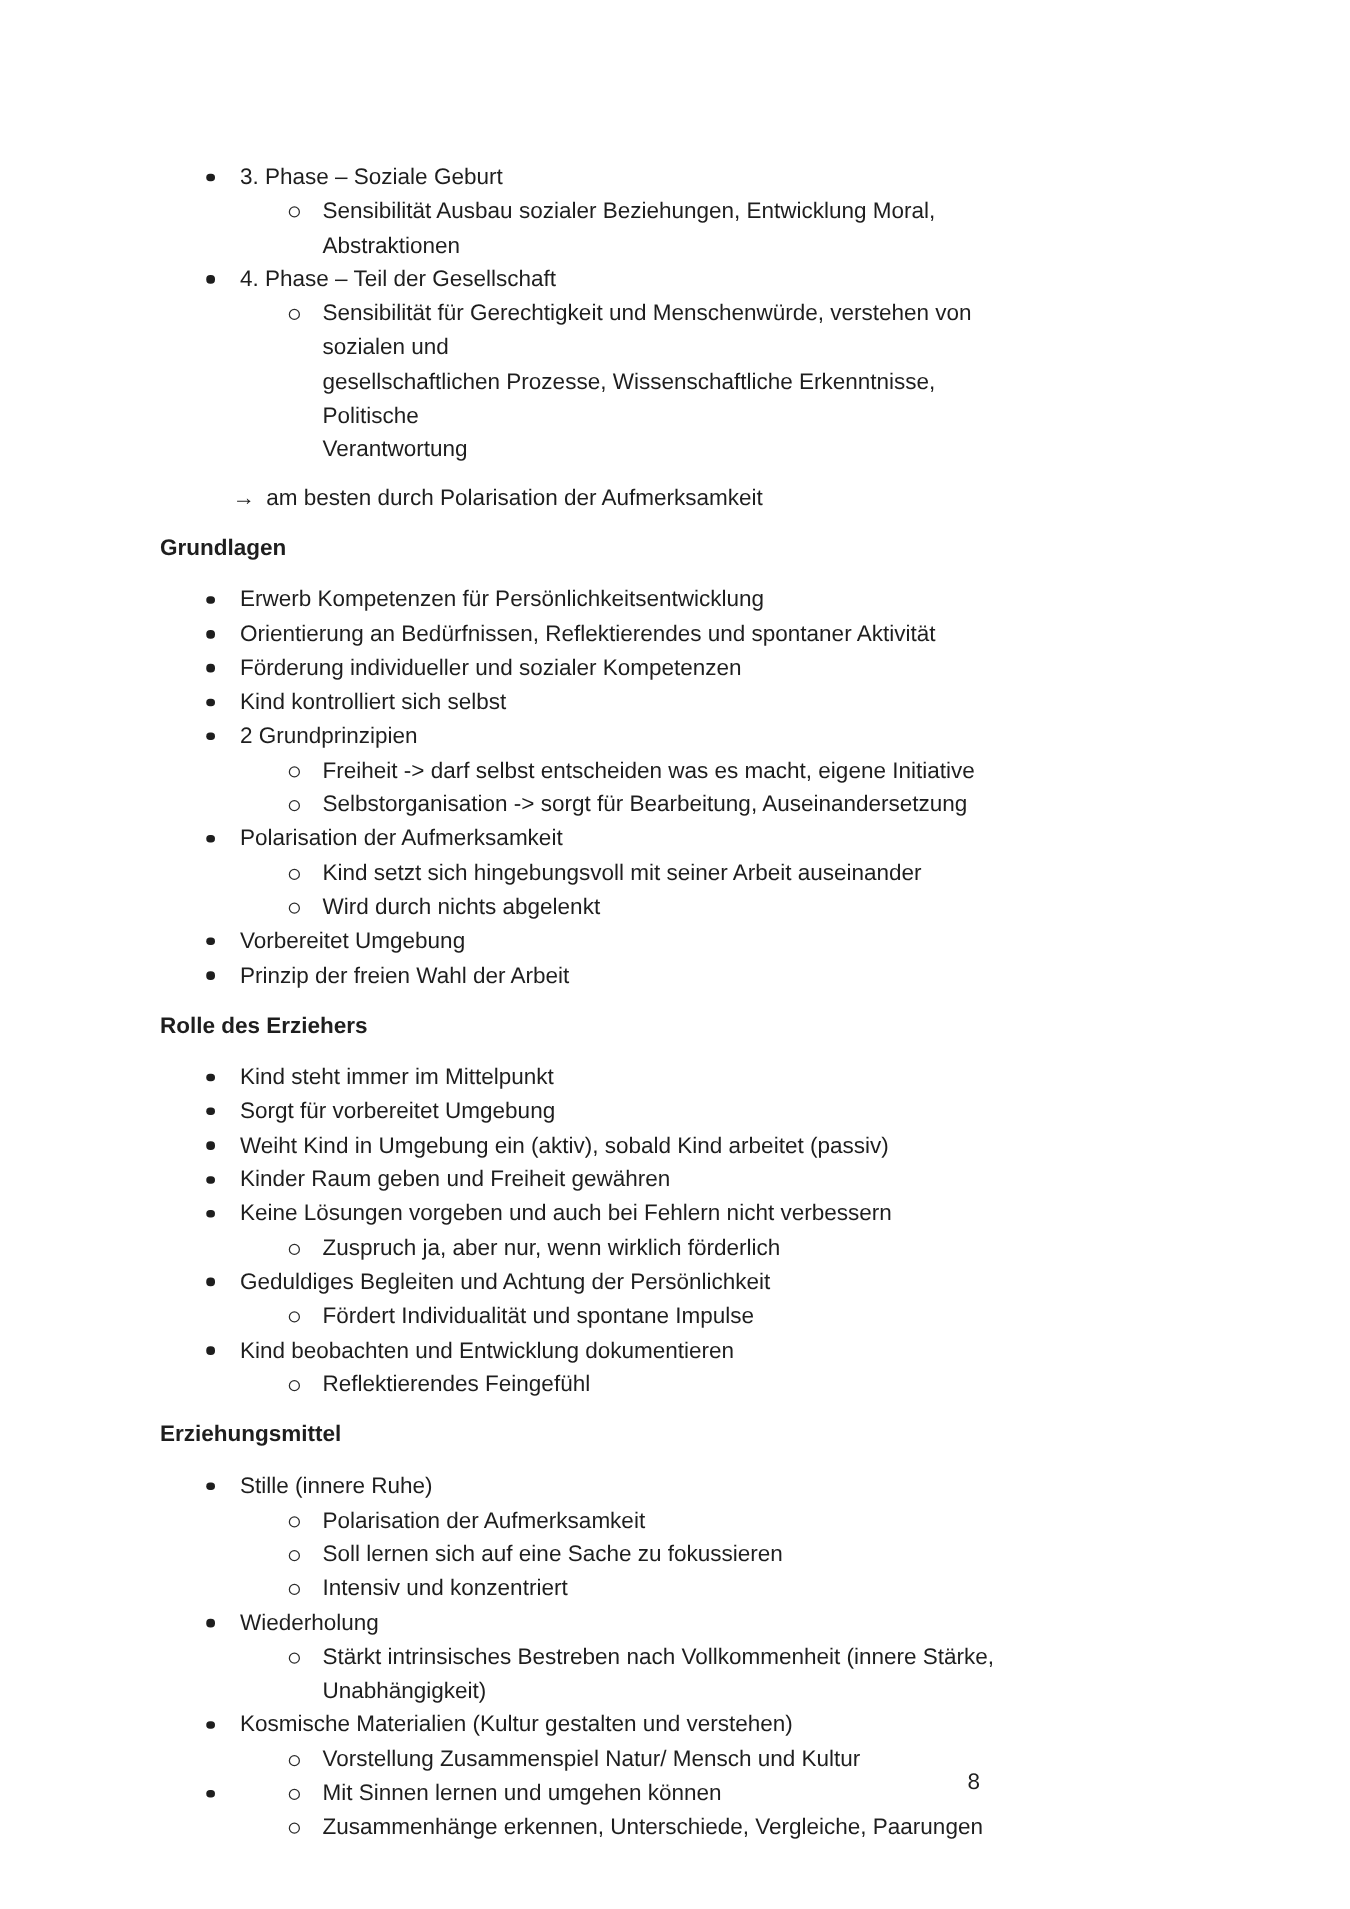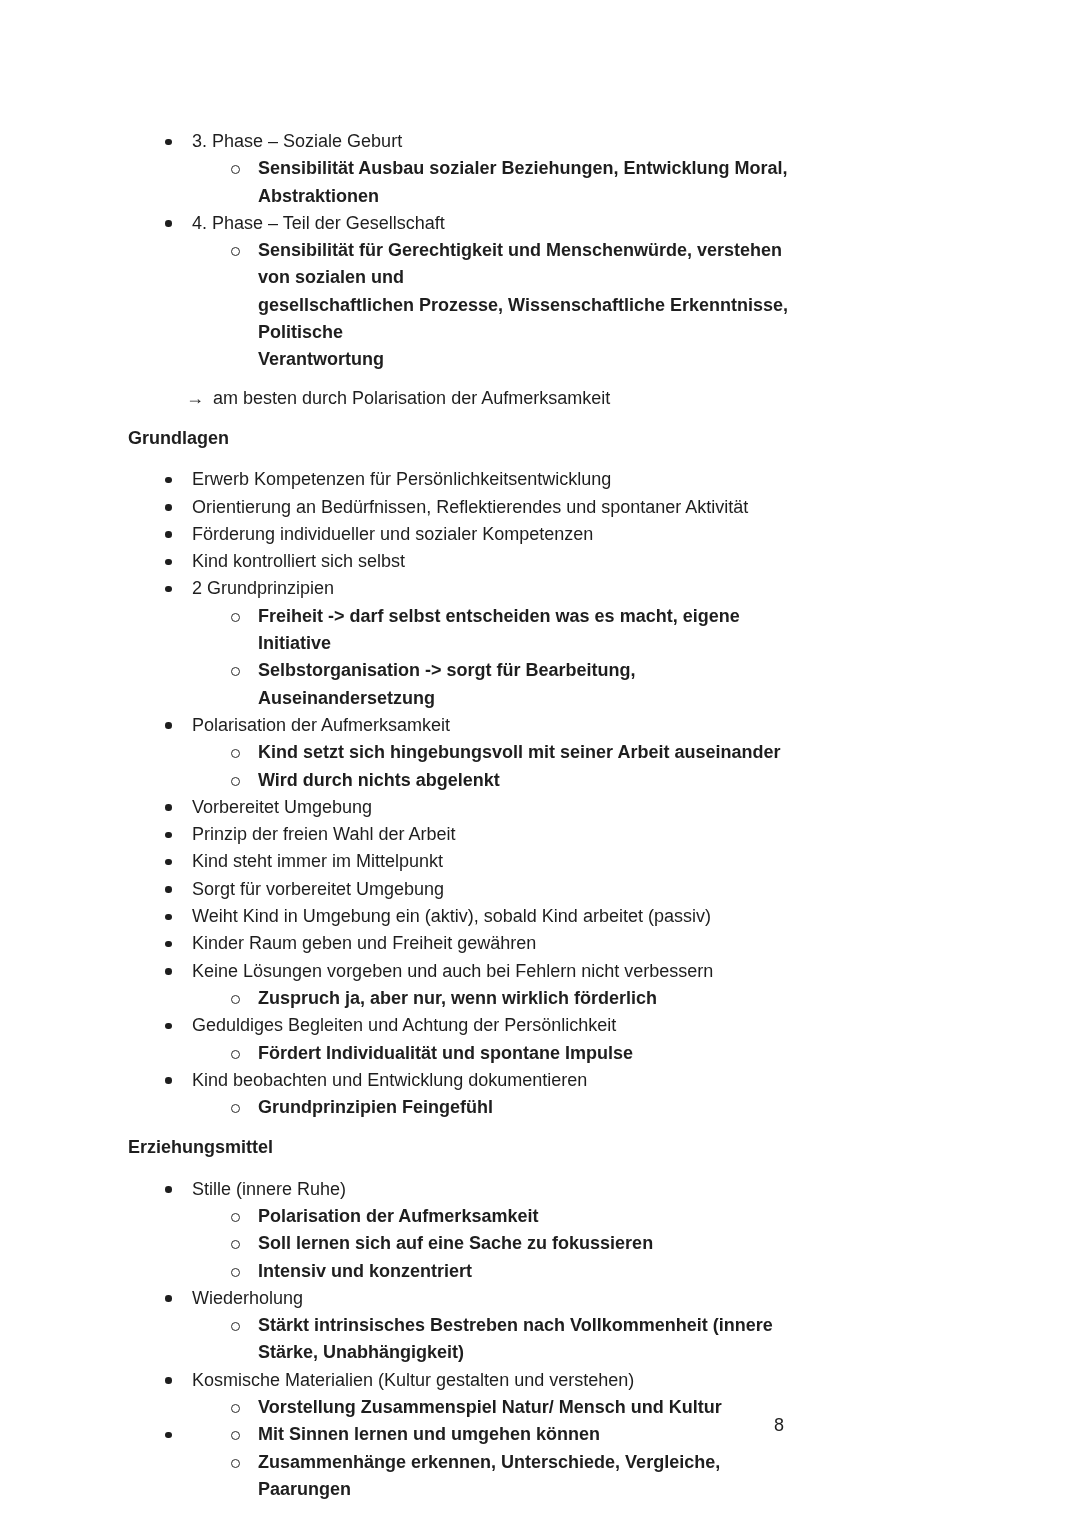--- a/index.html
+++ b/index.html
@@ -29,21 +29,21 @@
     margin: 13px 0 14px 0;
   }
   .li {
     display: flex;
     line-height: 27.3px;
   }
   .li .t {
     white-space: pre-wrap;
   }
   .l1 { padding-left: 36px; }
-  .l2 { padding-left: 102px; font-weight: bold; }
+  .l2 { padding-left: 102px; }
   .marker {
     flex: 0 0 28px;
     position: relative;
   }
   .dot::before {
     content: "";
     position: absolute;
     left: 1px;
     top: 10.5px;
     width: 6.5px;
@@ -145,20 +145,21 @@
         <span class="t">Wird durch nichts abgelenkt</span>
       </div>
       <div class="li l1">
         <span class="marker dot"></span>
         <span class="t">Vorbereitet Umgebung</span>
       </div>
       <div class="li l1">
         <span class="marker dot"></span>
         <span class="t">Prinzip der freien Wahl der Arbeit</span>
       </div>
+      <div class="heading">Rolle des Erziehers</div>
       <div class="li l1">
         <span class="marker dot"></span>
         <span class="t">Kind steht immer im Mittelpunkt</span>
       </div>
       <div class="li l1">
         <span class="marker dot"></span>
         <span class="t">Sorgt für vorbereitet Umgebung</span>
       </div>
       <div class="li l1">
         <span class="marker dot"></span>
@@ -183,21 +184,21 @@
       <div class="li l2">
         <span class="marker ring"></span>
         <span class="t">Fördert Individualität und spontane Impulse</span>
       </div>
       <div class="li l1">
         <span class="marker dot"></span>
         <span class="t">Kind beobachten und Entwicklung dokumentieren</span>
       </div>
       <div class="li l2">
         <span class="marker ring"></span>
-        <span class="t">Grundprinzipien Feingefühl</span>
+        <span class="t">Reflektierendes Feingefühl</span>
       </div>
       <div class="heading">Erziehungsmittel</div>
       <div class="li l1">
         <span class="marker dot"></span>
         <span class="t">Stille (innere Ruhe)</span>
       </div>
       <div class="li l2">
         <span class="marker ring"></span>
         <span class="t">Polarisation der Aufmerksamkeit</span>
       </div>

